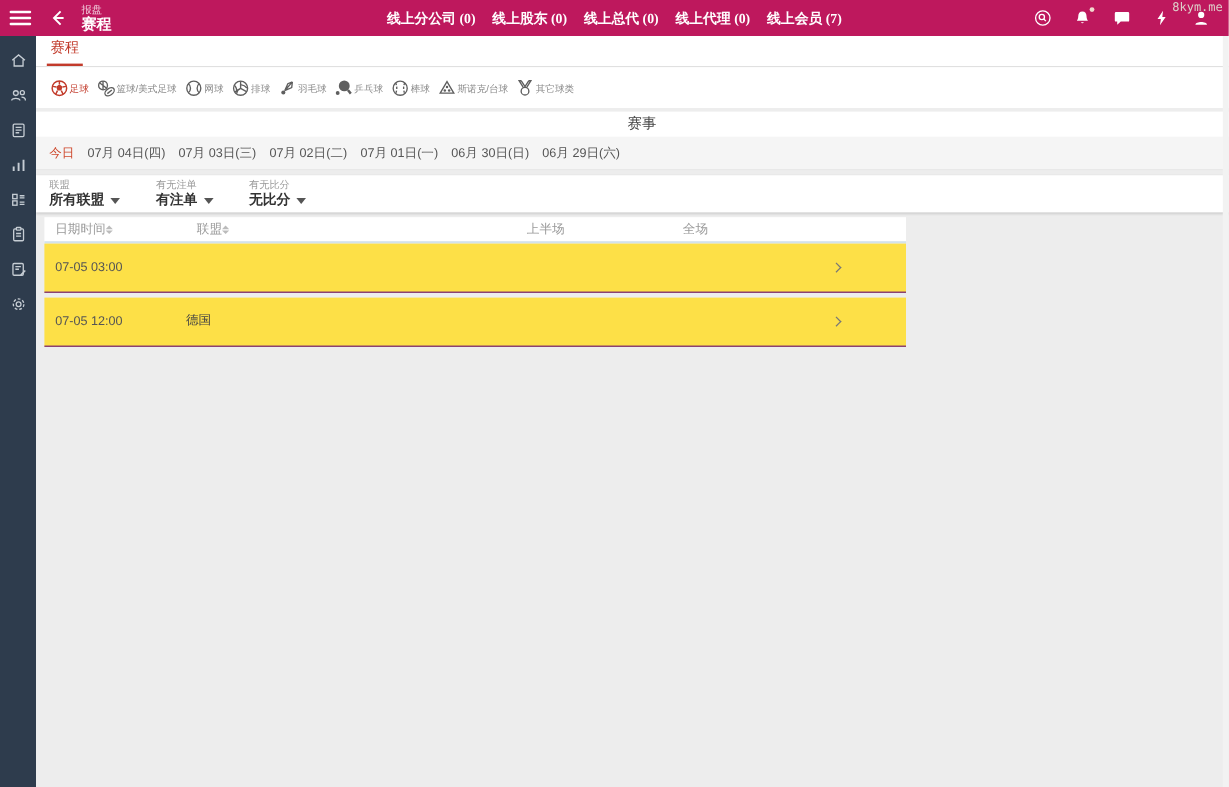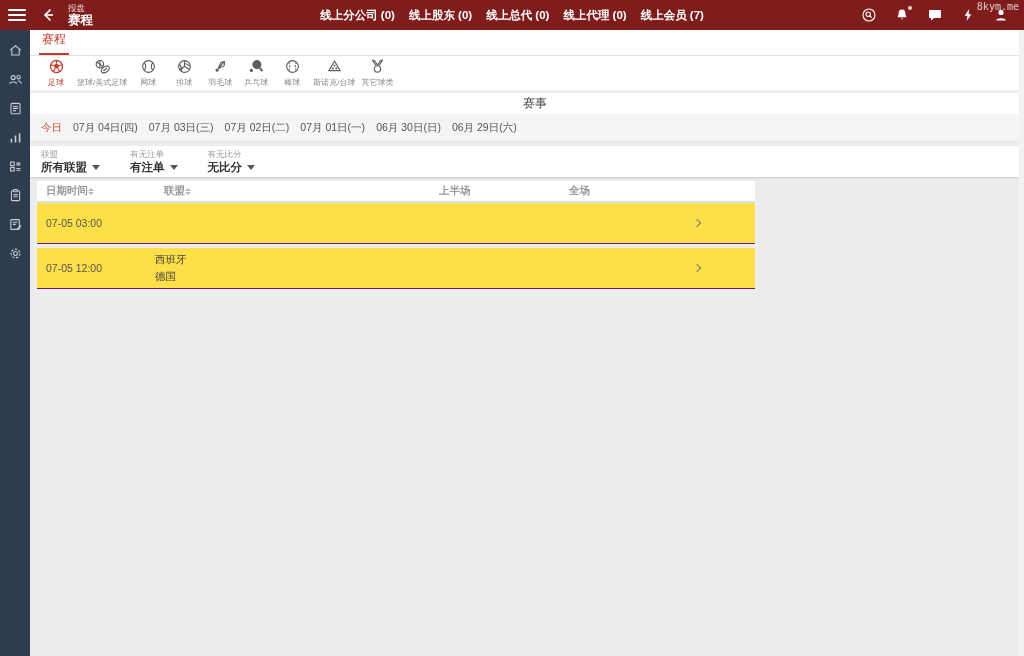--- a/index.html
+++ b/index.html
@@ -2,21 +2,21 @@
 <html><head>
 <meta charset="utf-8">
 <style>
   * { box-sizing: border-box; margin: 0; padding: 0; }
   html,body { width:1024px; height:656px; overflow:hidden; background:#ededed;
     font-family:"Liberation Sans", sans-serif; }
   .stage { position:relative; width:1024px; height:656px; }
 
   
   .topbar { position:absolute; top:0; left:0; width:1024px; height:30px;
-    background:#7f1d1d; display:flex; align-items:center; color:#fff; z-index:5; }
+    background:#be185d; display:flex; align-items:center; color:#fff; z-index:5;font-family:Liberation Serif, serif; }
   .hamburger { width:18px; height:12px; margin-left:8px; display:flex; flex-direction:column;
     justify-content:space-between; cursor:pointer; }
   .hamburger i { display:block; height:2px; background:#fff; border-radius:1px; }
   .backarrow { margin-left:14px; width:16px; height:16px; }
   .crumb { margin-left:12px; line-height:1; }
   .crumb .small { font-size:8.5px; color:rgba(255,255,255,.78); margin-bottom:2px; }
   .crumb .big { font-size:12.5px; font-weight:bold; }
   .topmenu { position:absolute; left:50%; transform:translateX(-50%); display:flex; gap:14px;
     font-size:11.5px; font-weight:bold; white-space:nowrap; }
   .topmenu span { cursor:pointer; }
@@ -36,21 +36,21 @@
   
   .content { position:absolute; top:30px; left:30px; right:0; bottom:0; }
   .scrolltrack { position:absolute; top:30px; right:0; width:5px; bottom:0; background:#f2f2f2; z-index:4; }
 
   .pagetabs { height:26px; background:#fff; border-bottom:1px solid #e0e0e0;
     display:flex; align-items:flex-end; padding-left:9px; }
   .pagetab { font-size:12px; color:#c23b2b; padding:0 3px 5px 3px; border-bottom:2px solid #c23b2b;
     cursor:pointer; }
 
   .sportsbar { height:34px; background:#fff; display:flex; align-items:center; padding-left:8px; }
-  .sport { display:flex; flex-direction:column; align-items:center; justify-content:center;
+  .sport { display:flex; flex-direction:row; align-items:center; justify-content:center;
     min-width:36px; padding:0 3px; cursor:pointer; color:#5f5f5f; }
   .sport .slabel { font-size:8px; color:#8a8a8a; margin-top:2px; white-space:nowrap; }
   .sport.sel { color:#c23b2b; }
   .sport.sel .slabel { color:#c23b2b; }
 
   .bigtabs { height:21px; margin-top:3px; display:flex; font-size:12px; }
   .bigtab { flex:1; display:flex; align-items:center; justify-content:center; cursor:pointer; }
   .bigtab.active { background:#fff; color:#454545;padding-left:16px; }
   .bigtab.inactive { background:#e2e2e2; color:#b2b2b2; }
 
@@ -66,21 +66,21 @@
   .fgroup .fvalrow { display:flex; align-items:center; }
   .fgroup .fval { font-size:11.5px; font-weight:bold; color:#333; }
   .caret-down { width:0; height:0; margin-left:5px; border-left:4px solid transparent;
     border-right:4px solid transparent; border-top:5px solid #555; }
 
   
   .tablecard { margin:4px 0 0 7px; width:718px; }
   .tgrid { display:grid; grid-template-columns:118px 275px 130px 120px 1fr; align-items:center; }
   .thead { background:#fff; height:22px; color:#999; font-size:10.5px;
     border-bottom:2px solid #d3e2ea; }
-  .thead .cell { padding-left:9px; display:flex; align-items:center; gap:0;font-weight:bold; }
+  .thead .cell { padding-left:9px; display:flex; align-items:center; gap:0; }
   .sorticon { display:inline-flex; flex-direction:column; gap:1px; }
   .sorticon i { width:0; height:0; border-left:3px solid transparent; border-right:3px solid transparent; }
   .sorticon .up { border-bottom:3px solid #bbb; }
   .sorticon .dn { border-top:3px solid #bbb; }
 
   .groupheader { height:24px; background:#7e97a7; color:#fff; font-size:11px; font-weight:bold;
     display:flex; align-items:center; padding-left:12px; cursor:pointer; }
   .chev-up { width:6px; height:6px; border-left:1.5px solid #fff; border-top:1.5px solid #fff;
     transform:rotate(45deg) translateY(2px); margin-right:9px; }
   .matchrow { background:#fde047; height:41px; position:relative; border-bottom:1px solid #701a75;
@@ -350,21 +350,20 @@
           <span></span>
           <span></span>
         <i class="rowchev"></i>
       </div>
 
       <div class="sectiongap"></div>
 
       <div class="tgrid matchrow">
         <span class="time">07-05 12:00</span>
         <span class="teams">
-          <span>西班牙</span>
           <span>德国</span>
         </span>
         <span></span>
           <span></span>
           <span></span>
         <i class="rowchev"></i>
       </div>
     </div>
 
   </div>

